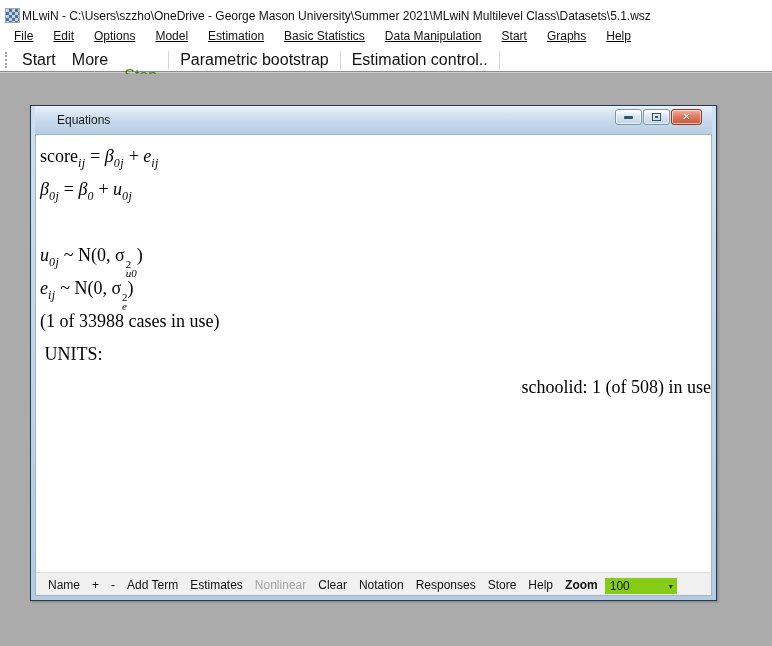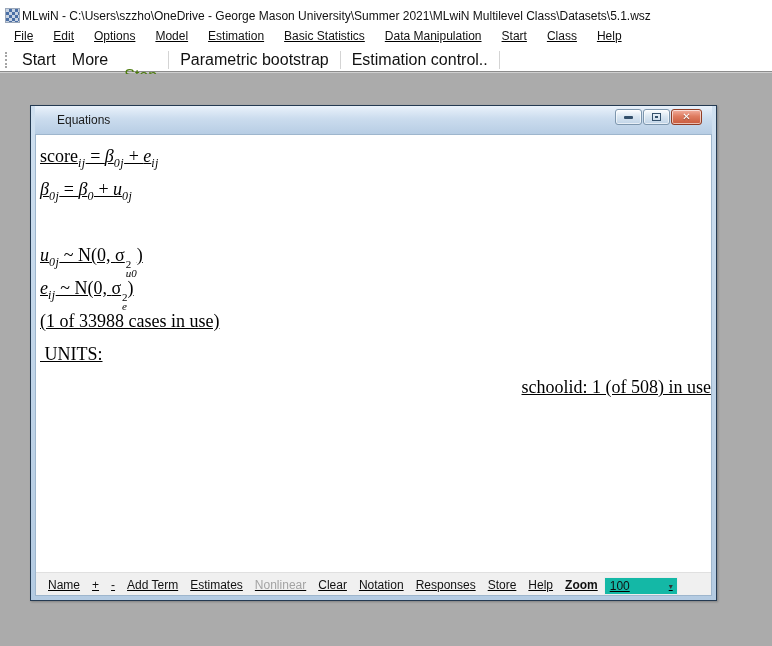--- a/index.html
+++ b/index.html
@@ -70,21 +70,21 @@
     background:linear-gradient(#f3b0a0,#de7c60 45%,#c95a3d);
   }
   .glyph-min { width:9px; height:3px; background:#34506b; border-radius:1px; }
   .glyph-max { width:9px; height:8px; border:1px solid #34506b; position:relative; background:transparent; }
   .glyph-max::after { content:""; position:absolute; left:2px; top:2px; width:3px; height:2px; background:#34506b; }
   .glyph-close { color:#fff; font-size:10px; font-weight:bold; line-height:1;
     text-shadow:0 1px 1px rgba(0,0,0,.4); font-family:"DejaVu Sans", sans-serif; }
 
   .eq-client {
     flex:1; background:#ffffff; border:1px solid #9eb6cd;
-    display:flex; flex-direction:column; overflow:hidden;text-decoration:underline;
+    display:flex; flex-direction:column; overflow:hidden;
   }
   .eq-content {
     flex:1; padding:5px 0 0 4px;
     font-family:"Liberation Serif", serif; font-size:18px; color:#000;
   }
   .eq-line { height:33px; line-height:33px; white-space:pre; }
   .tok-n { font-style:normal; }
   .tok-i { font-style:italic; }
   .tok-sub { font-style:italic; font-size:12px; vertical-align:-5px; letter-spacing:.5px; }
   .supsub {
@@ -97,21 +97,21 @@
   
   .eq-toolbar {
     height:23px; background:#f0f0f0; border-top:1px solid #e0e0e0;
     display:flex; align-items:flex-end; padding-left:6px;
     font-size:12px; color:#111;
   }
   .eqtb-item { padding:3px 6px; white-space:nowrap; }
   .eqtb-item.disabled { color:#a3a3a3; }
   .eqtb-item.bold { font-weight:bold; padding-right:2px; }
   .zoom-combo {
-    width:74px; height:18px; background:#14b8a6; display:flex; align-items:center;
+    width:74px; height:18px; background:#84cc16; display:flex; align-items:center;
     justify-content:space-between; padding:0 4px 0 5px; margin-left:4px;
     border:1px solid #ececec;
   }
   .zoom-value { font-size:12px; color:#111; }
   .zoom-arrow { font-size:8px; color:#333; }
 </style>
 </head>
 <body>
 
 <div class="titlebar">
@@ -121,21 +121,21 @@
 
 <div class="menubar">
   <span class="menu-item">File</span>
   <span class="menu-item">Edit</span>
   <span class="menu-item">Options</span>
   <span class="menu-item">Model</span>
   <span class="menu-item">Estimation</span>
   <span class="menu-item">Basic Statistics</span>
   <span class="menu-item">Data Manipulation</span>
   <span class="menu-item">Start</span>
-  <span class="menu-item">Class</span>
+  <span class="menu-item">Graphs</span>
   <span class="menu-item">Help</span>
 </div>
 
 <div class="toolbar">
   <span class="grip"></span>
   <span class="tb-item">Start</span>
   <span class="tb-item">More</span>
   <span class="tb-item disabled">Stop</span>
   <span class="tb-sep"></span>
   <span class="tb-item">Parametric bootstrap</span>

